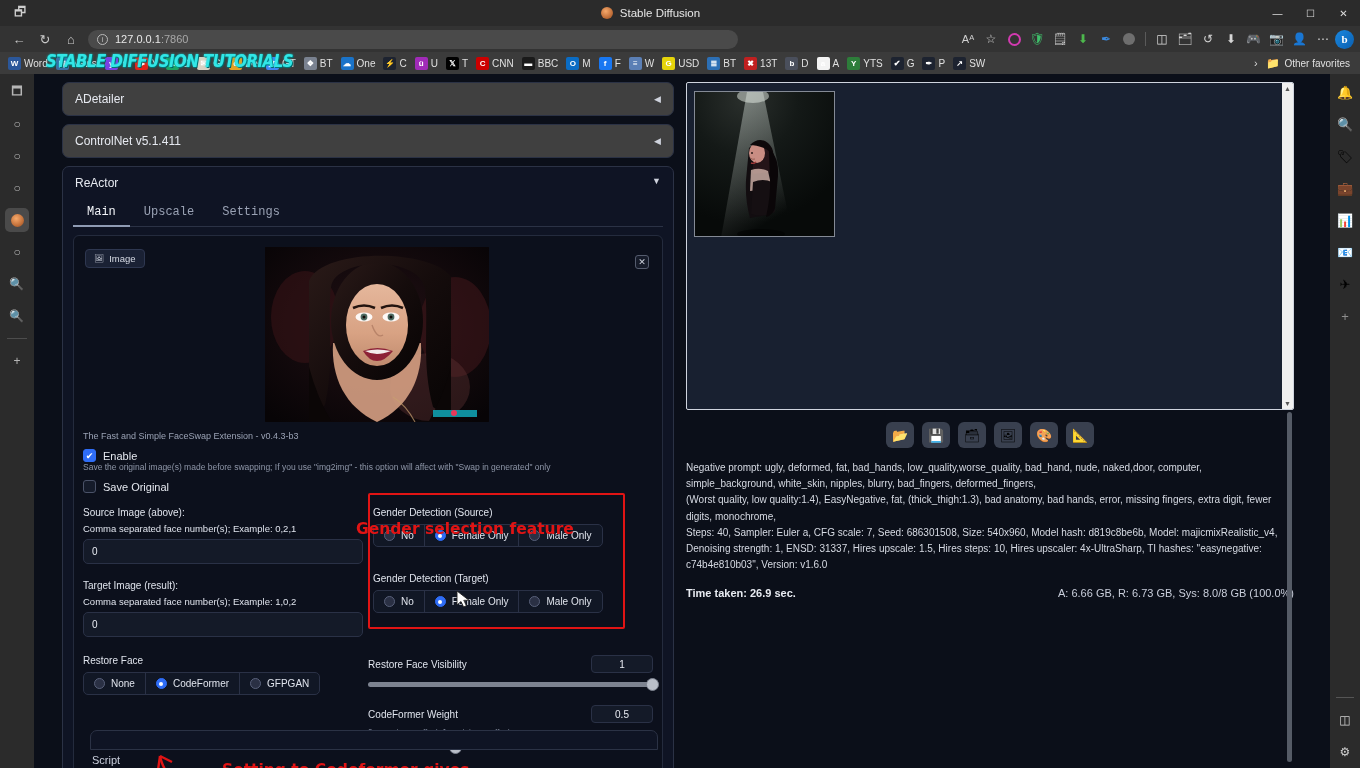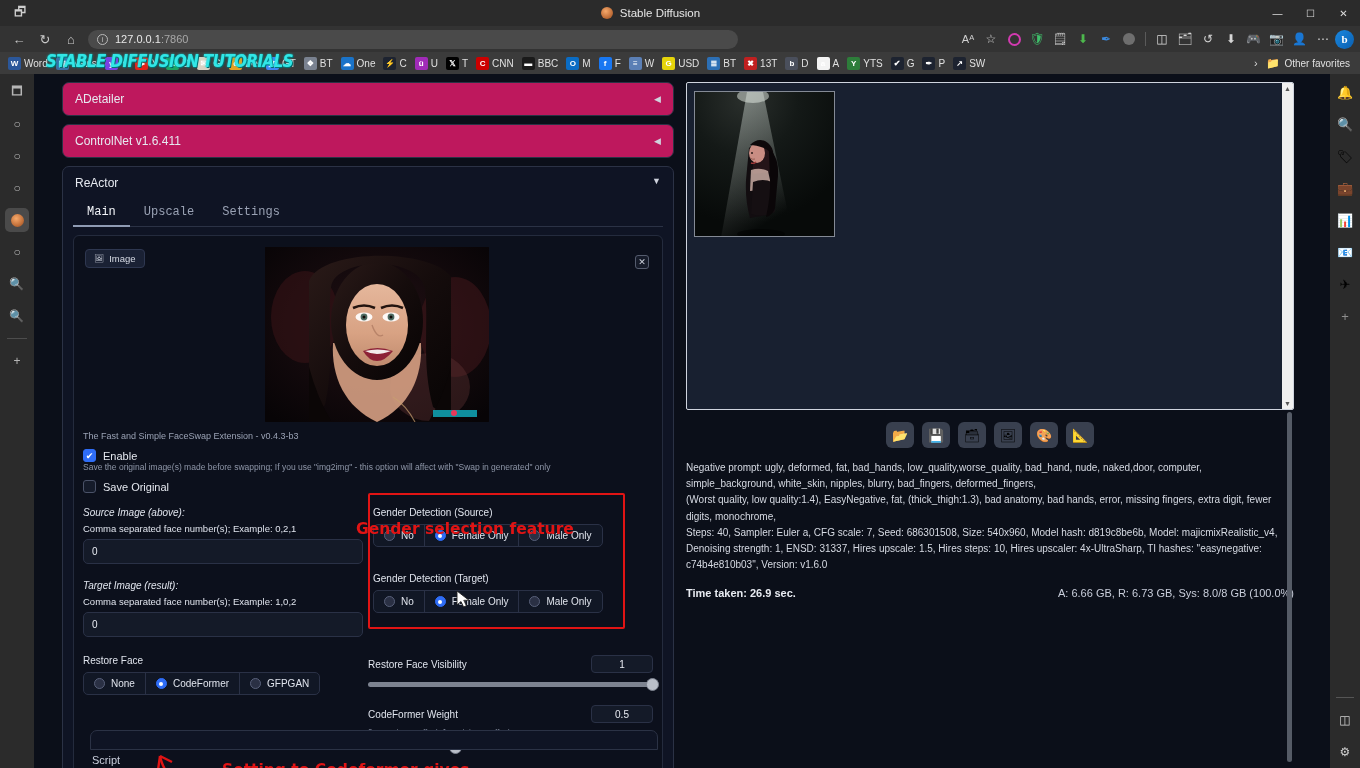--- a/index.html
+++ b/index.html
@@ -119,21 +119,21 @@
   
   .page {
     position: absolute; top: 74px; left: 34px; width: 1296px; height: 694px;
     background: #0b0f19; overflow: hidden;
   }
   .webui { position: absolute; inset: 0; display: flex; padding: 8px 12px 0 28px; gap: 12px; }
 
   
   .colleft { width: 612px; flex: none; position: relative; }
   .accordion {
-    border: 1px solid #2b3245; border-radius: 7px; background: #be185d;
+    border: 1px solid #2b3245; border-radius: 7px; background: #404040;
     margin-bottom: 8px; padding: 9px 12px; display: flex; align-items: center;
     justify-content: space-between; cursor: pointer;
   }
   .acc-title { color: #e6e9f0; font-size: 12px; }
   .acc-arrow { color: #cfd3dd; font-size: 9px; }
   .reactor-panel {
     border: 1px solid #2b3245; border-radius: 7px; background: #0f1424;
     padding: 0; position: relative;
   }
   .reactor-head {
@@ -173,21 +173,21 @@
     width: 13px; height: 13px; border-radius: 3px; border: 1px solid #4a5268; background: #151b2a;
     display: flex; align-items: center; justify-content: center;
   }
   .chkbox.on { background: #2f6df6; border-color: #2f6df6; color: #fff; font-size: 9px; }
   .chk-lbl { font-size: 11px; color: #e4e7ee; }
   .note { font-size: 8.5px; color: #8e96a8; margin-top: 0; }
 
   .twocol { display: flex; gap: 10px; margin-top: 14px; }
   .lcol { width: 280px; }
   .rcol { width: 265px; position: relative; }
-  .field-label { font-size: 10px; color: #dfe3ec; margin-bottom: 5px; font-style: italic; }
+  .field-label { font-size: 10px; color: #dfe3ec; margin-bottom: 5px; }
   .field-sub { font-size: 9.5px; color: #dfe3ec; margin-bottom: 5px; }
   .textinput {
     height: 25px; background: #141a28; border: 1px solid #2a3146; border-radius: 5px;
     display: flex; align-items: center; padding: 0 8px; font-size: 10px; color: #e8ebf2;
   }
   .gap { height: 16px; }
 
   .gender-box {
     position: absolute; left: -5px; top: -14px; width: 257px; height: 136px;
     border: 2px solid #e11414; border-radius: 2px; pointer-events: none;
@@ -489,21 +489,21 @@
   <div class="webui">
 
     <div class="colleft">
 
       <div class="accordion">
         <span class="acc-title">ADetailer</span>
         <span class="acc-arrow">◀</span>
       </div>
 
       <div class="accordion">
-        <span class="acc-title">ControlNet v1.6.411</span>
+        <span class="acc-title">ControlNet v5.1.411</span>
         <span class="acc-arrow">◀</span>
       </div>
 
       <div class="reactor-panel">
         <div class="reactor-head">
           <span class="acc-title">ReActor</span>
           <span class="acc-arrow">▼</span>
         </div>
 
         <div class="tabs">

